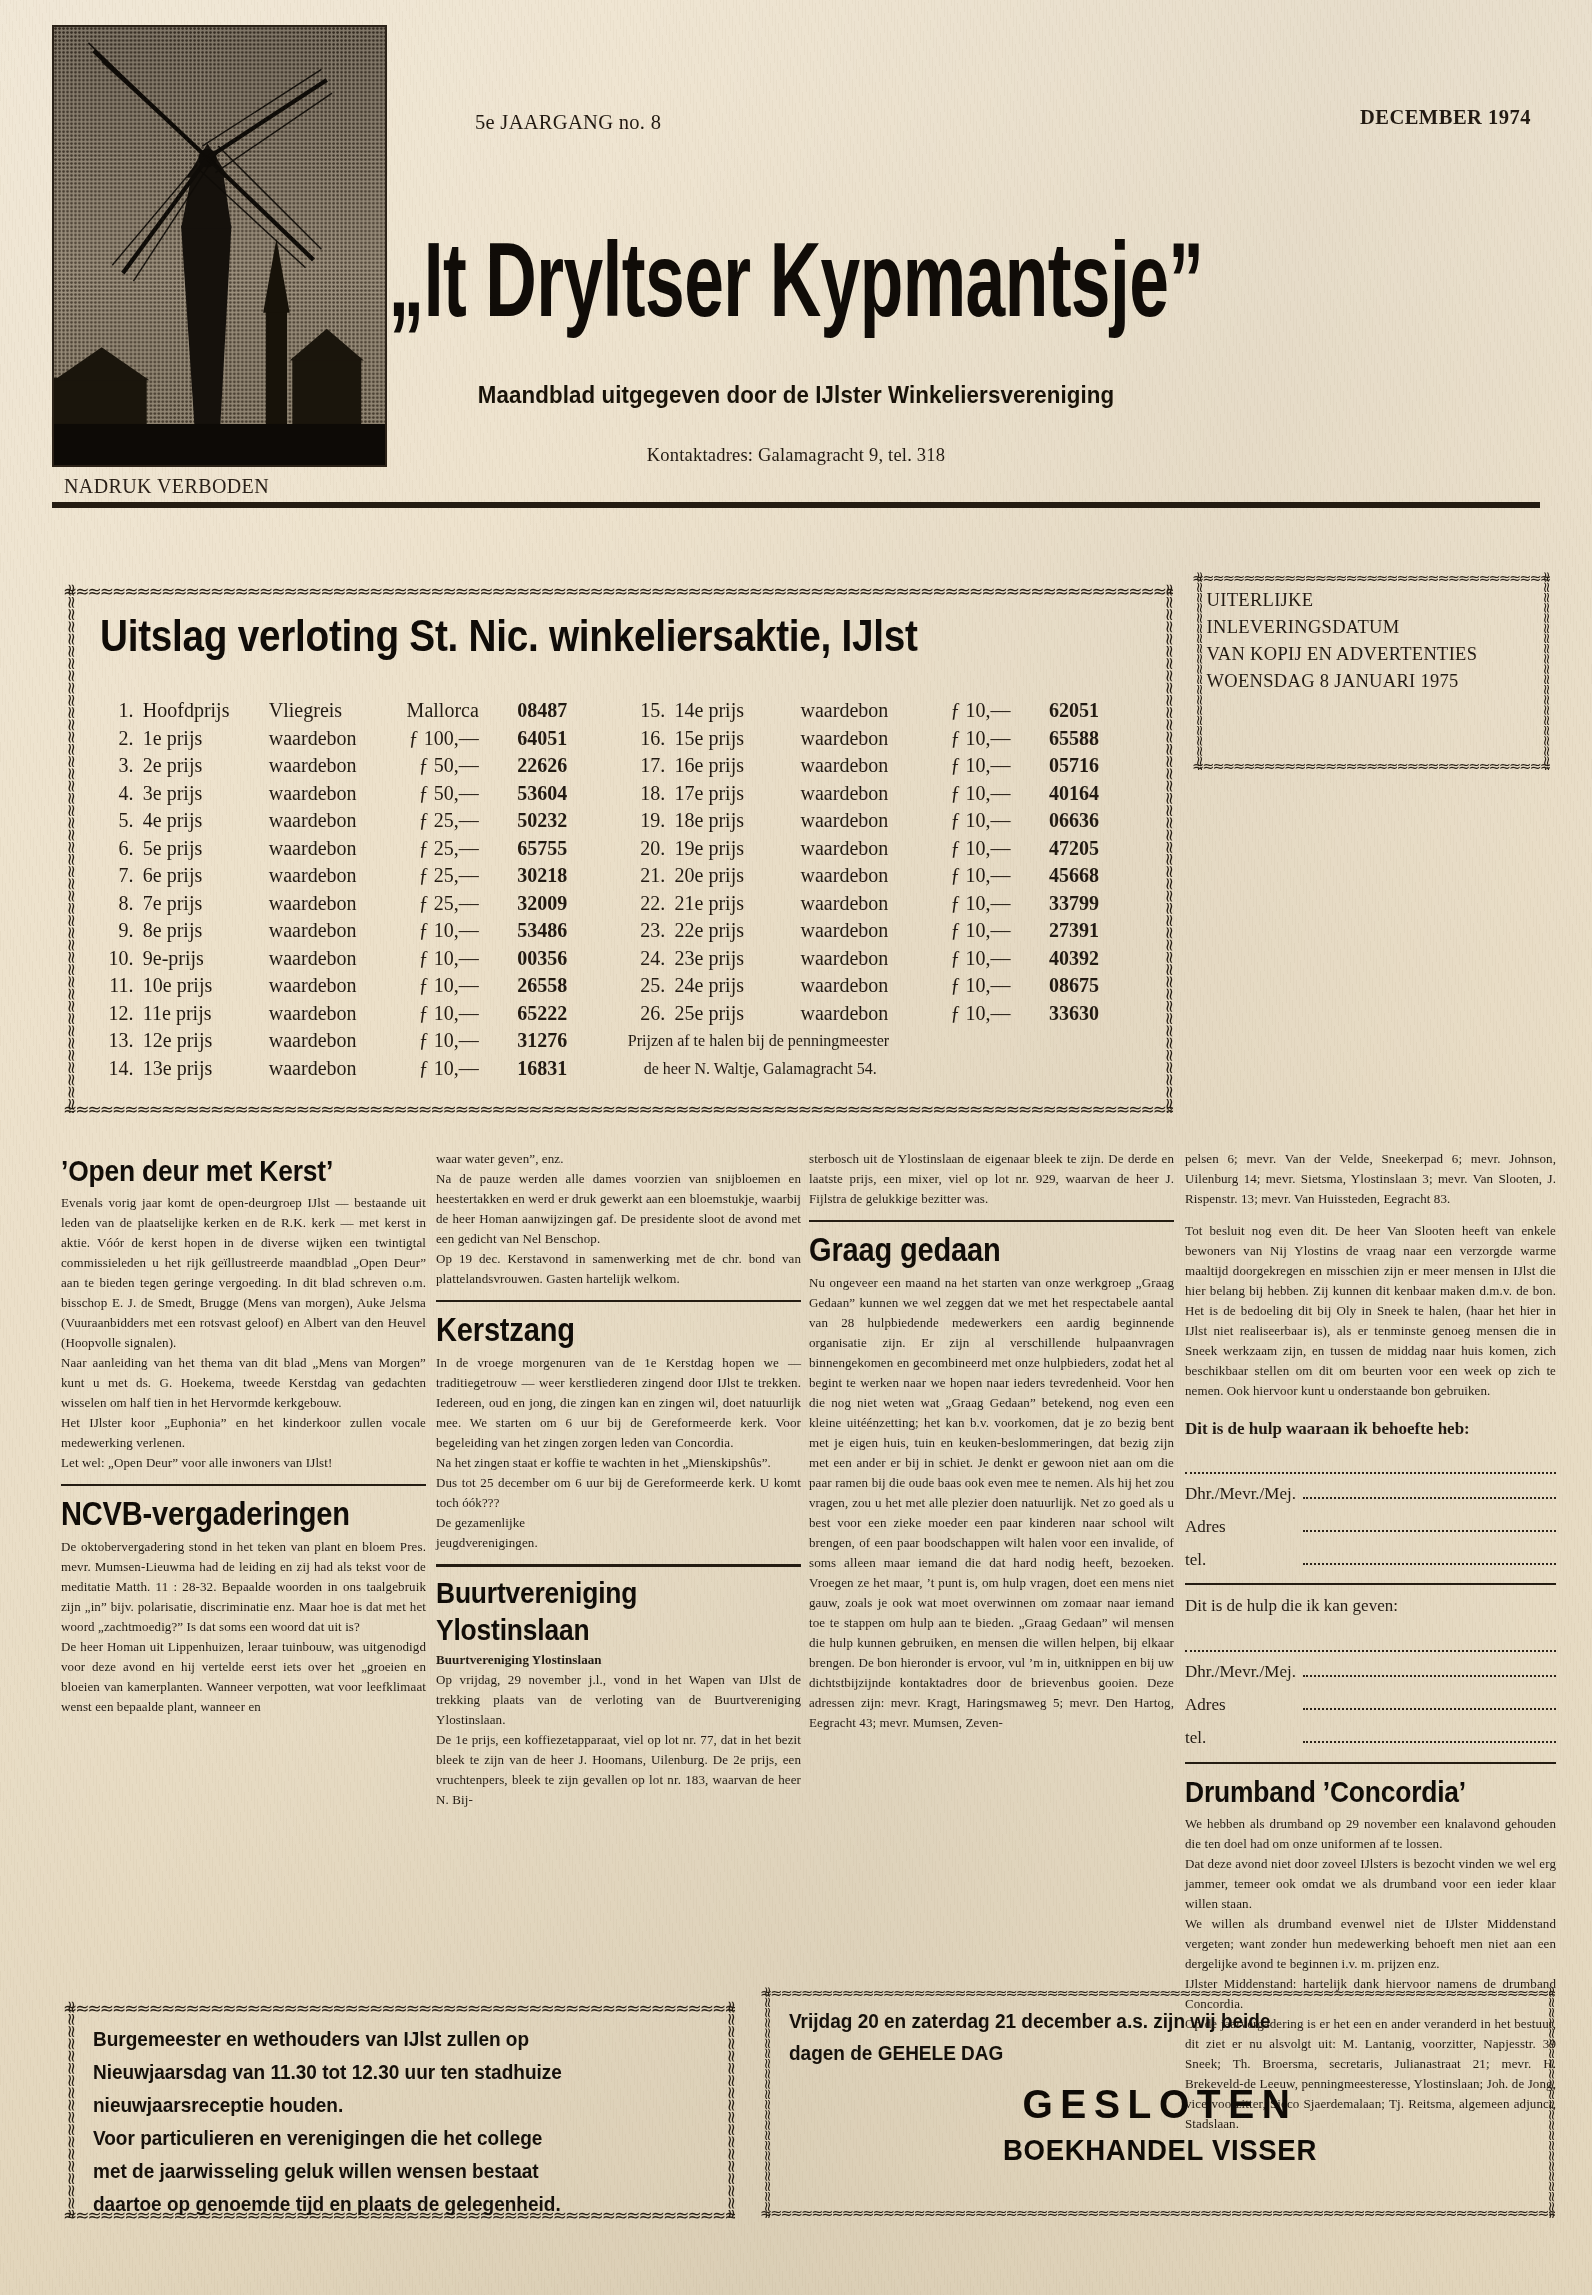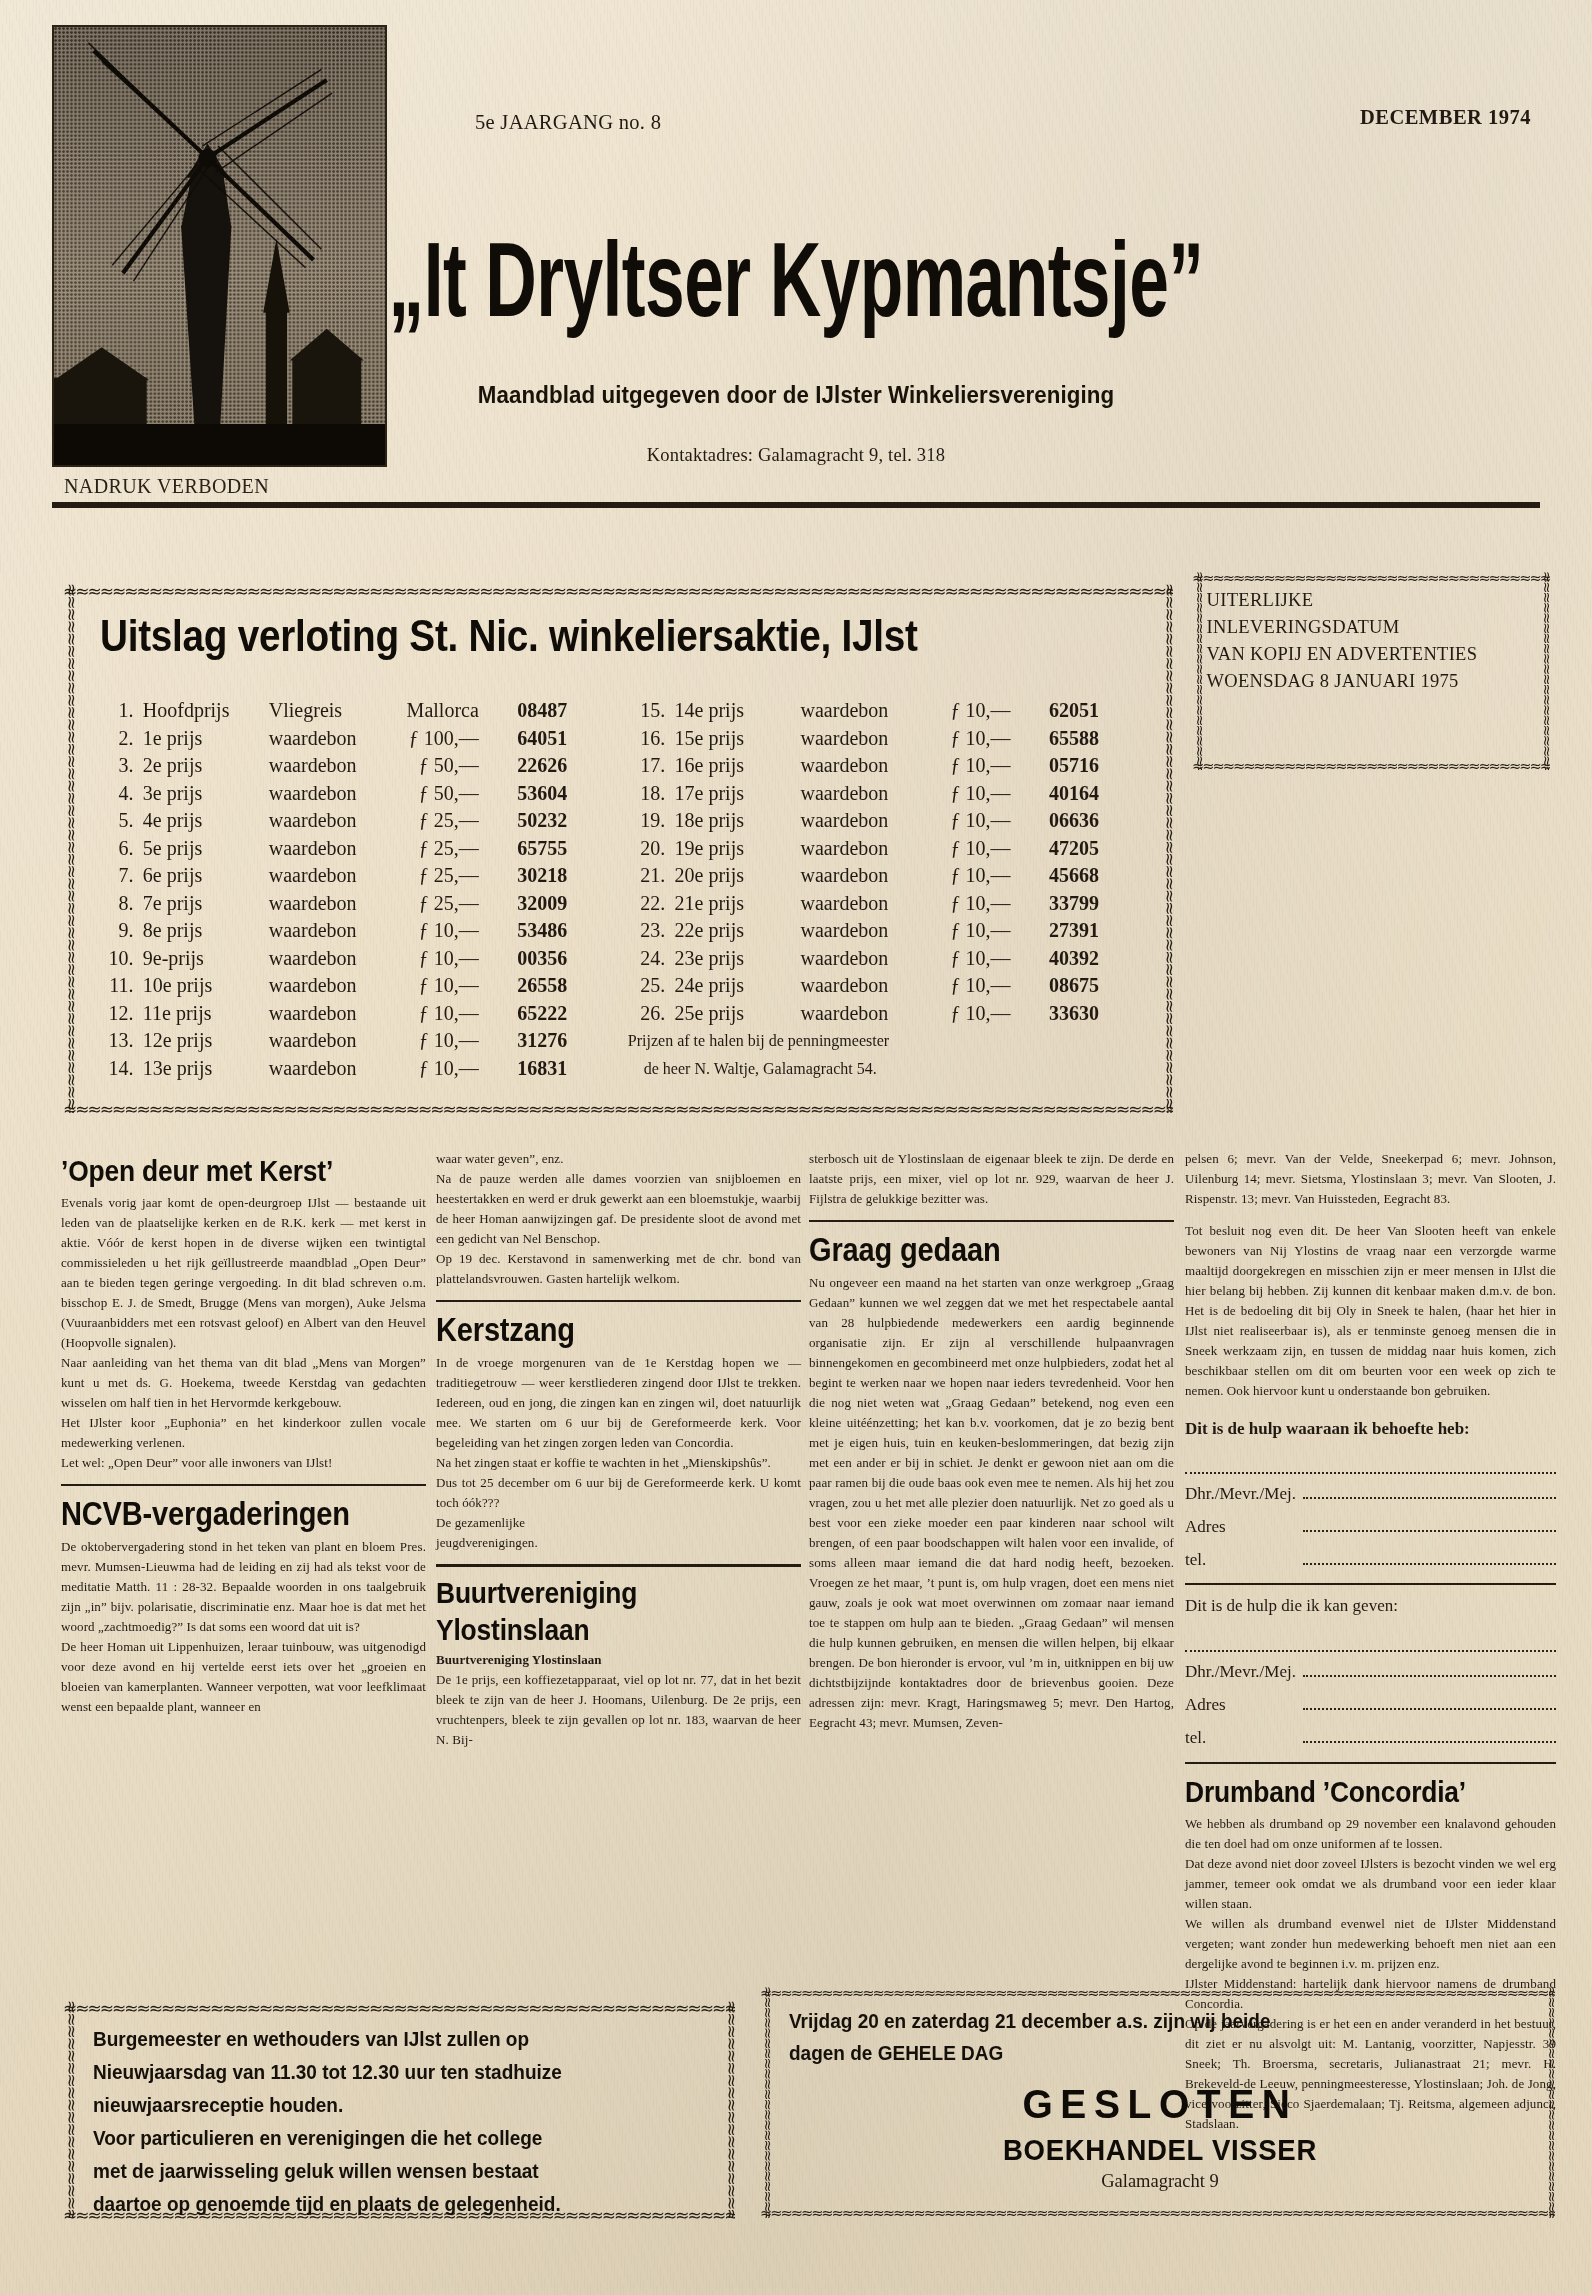--- a/index.html
+++ b/index.html
@@ -450,20 +450,21 @@
     <div class="hd hd-xl">Kerstzang</div>
     <p>In de vroege morgenuren van de 1e Kerstdag hopen we — traditiegetrouw — weer kerstliederen zingend door IJlst te trekken. Iedereen, oud en jong, die zingen kan en zingen wil, doet natuurlijk mee. We starten om 6 uur bij de Gereformeerde kerk. Voor begeleiding van het zingen zorgen leden van Concordia.</p>
     <p>Na het zingen staat er koffie te wachten in het „Mienskipshûs”.</p>
     <p>Dus tot 25 december om 6 uur bij de Gereformeerde kerk. U komt toch óók???</p>
     <p class="right-sign">De gezamenlijke</p>
     <p class="right-sign">jeugdverenigingen.</p>
     <div class="rule"></div>
     <div class="hd hd2">Buurtvereniging</div>
     <div class="hd hd2">Ylostinslaan</div>
     <p class="boldline">Buurtvereniging Ylostinslaan</p>
+    <p>Op vrijdag, 29 november j.l., vond in het Wapen van IJlst de trekking plaats van de verloting van de Buurtvereniging Ylostinslaan.</p>
     <p>De 1e prijs, een koffiezetapparaat, viel op lot nr. 77, dat in het bezit bleek te zijn van de heer J. Hoomans, Uilenburg. De 2e prijs, een vruchtenpers, bleek te zijn gevallen op lot nr. 183, waarvan de heer N. Bij-</p>
   </div>
 
   <div class="col col3">
     <p>sterbosch uit de Ylostinslaan de eigenaar bleek te zijn. De derde en laatste prijs, een mixer, viel op lot nr. 929, waarvan de heer J. Fijlstra de gelukkige bezitter was.</p>
     <div class="rule"></div>
     <div class="hd hd-xl">Graag gedaan</div>
     <p>Nu ongeveer een maand na het starten van onze werkgroep „Graag Gedaan” kunnen we wel zeggen dat we met het respectabele aantal van 28 hulpbiedende medewerkers een aardig beginnende organisatie zijn. Er zijn al verschillende hulpaanvragen binnengekomen en gecombineerd met onze hulpbieders, zodat het al begint te werken naar we hopen naar ieders tevredenheid. Voor hen die nog niet weten wat „Graag Gedaan” betekend, nog even een kleine uitéénzetting; het kan b.v. voorkomen, dat je zo bezig bent met je eigen huis, tuin en keuken-beslommeringen, dat bezig zijn met een ander er bij in schiet. Je denkt er gewoon niet aan om die paar ramen bij die oude baas ook even mee te nemen. Als hij het zou vragen, zou u het met alle plezier doen natuurlijk. Net zo goed als u best voor een zieke moeder een paar kinderen naar school wilt brengen, of een paar boodschappen wilt halen voor een invalide, of soms alleen maar iemand die dat hard nodig heeft, bezoeken. Vroegen ze het maar, ’t punt is, om hulp vragen, doet een mens niet gauw, zoals je ook wat moet overwinnen om zomaar naar iemand toe te stappen om hulp aan te bieden. „Graag Gedaan” wil mensen die hulp kunnen gebruiken, en mensen die willen helpen, bij elkaar brengen. De bon hieronder is ervoor, vul ’m in, uitknippen en bij uw dichtstbijzijnde kontaktadres door de brievenbus gooien. Deze adressen zijn: mevr. Kragt, Haringsmaweg 5; mevr. Den Hartog, Eegracht 43; mevr. Mumsen, Zeven-</p>
   </div>
 
@@ -529,18 +530,17 @@
   <div class="bottombox2">
     <div class="zig zig-h" style="left:0;top:0;width:795px;font-size:14.6px;">≈≈≈≈≈≈≈≈≈≈≈≈≈≈≈≈≈≈≈≈≈≈≈≈≈≈≈≈≈≈≈≈≈≈≈≈≈≈≈≈≈≈≈≈≈≈≈≈≈≈≈≈≈≈≈≈≈≈≈≈≈≈≈≈≈≈≈≈≈≈≈≈≈≈≈≈≈≈≈≈≈≈≈≈≈≈≈≈≈≈≈≈≈≈≈≈≈≈≈≈≈≈≈≈≈≈≈≈≈≈≈≈≈≈≈≈≈≈≈≈≈≈≈≈≈≈≈≈≈≈≈≈≈≈≈≈≈≈≈≈≈≈≈≈≈≈≈≈≈≈≈≈≈≈≈≈≈≈≈≈≈≈≈≈≈≈≈≈≈≈≈≈≈≈≈≈≈≈≈≈≈≈≈≈≈≈≈≈≈≈≈≈≈≈≈≈≈≈≈≈≈≈≈≈≈≈≈≈≈≈≈≈≈≈≈≈≈≈≈≈≈≈≈≈≈≈≈≈≈≈≈≈≈≈≈≈≈≈≈≈≈≈≈≈≈≈≈≈≈≈≈≈≈≈≈≈≈≈≈≈</div>
     <div class="zig zig-h" style="left:0;top:220px;width:795px;font-size:14.6px;">≈≈≈≈≈≈≈≈≈≈≈≈≈≈≈≈≈≈≈≈≈≈≈≈≈≈≈≈≈≈≈≈≈≈≈≈≈≈≈≈≈≈≈≈≈≈≈≈≈≈≈≈≈≈≈≈≈≈≈≈≈≈≈≈≈≈≈≈≈≈≈≈≈≈≈≈≈≈≈≈≈≈≈≈≈≈≈≈≈≈≈≈≈≈≈≈≈≈≈≈≈≈≈≈≈≈≈≈≈≈≈≈≈≈≈≈≈≈≈≈≈≈≈≈≈≈≈≈≈≈≈≈≈≈≈≈≈≈≈≈≈≈≈≈≈≈≈≈≈≈≈≈≈≈≈≈≈≈≈≈≈≈≈≈≈≈≈≈≈≈≈≈≈≈≈≈≈≈≈≈≈≈≈≈≈≈≈≈≈≈≈≈≈≈≈≈≈≈≈≈≈≈≈≈≈≈≈≈≈≈≈≈≈≈≈≈≈≈≈≈≈≈≈≈≈≈≈≈≈≈≈≈≈≈≈≈≈≈≈≈≈≈≈≈≈≈≈≈≈≈≈≈≈≈≈≈≈≈≈≈</div>
     <div class="zig zig-v" style="left:0;top:0;height:232px;font-size:14.6px;">≈≈≈≈≈≈≈≈≈≈≈≈≈≈≈≈≈≈≈≈≈≈≈≈≈≈≈≈≈≈≈≈≈≈≈≈≈≈≈≈≈≈≈≈≈≈≈≈≈≈≈≈≈≈≈≈≈≈≈≈≈≈≈≈≈≈≈≈≈≈≈≈≈≈≈≈≈≈≈≈≈≈≈≈≈≈≈≈≈≈≈≈≈≈≈≈≈≈≈≈≈≈≈≈≈≈≈≈≈≈≈≈≈≈≈≈≈≈≈≈≈≈≈≈≈≈≈≈≈≈≈≈≈≈≈≈≈≈≈≈≈≈≈≈≈≈≈≈≈≈≈≈≈≈≈≈≈≈≈≈≈≈≈≈≈≈≈≈≈≈≈≈≈≈≈≈≈≈≈≈≈≈≈≈≈≈≈≈≈≈≈≈≈≈≈≈≈≈≈≈≈≈≈≈≈≈≈≈≈≈≈≈≈≈≈≈≈≈≈≈≈≈≈≈≈≈≈≈≈≈≈≈≈≈≈≈≈≈≈≈≈≈≈≈≈≈≈≈≈≈≈≈≈≈≈≈≈≈≈≈</div>
     <div class="zig zig-v" style="left:784px;top:0;height:232px;font-size:14.6px;">≈≈≈≈≈≈≈≈≈≈≈≈≈≈≈≈≈≈≈≈≈≈≈≈≈≈≈≈≈≈≈≈≈≈≈≈≈≈≈≈≈≈≈≈≈≈≈≈≈≈≈≈≈≈≈≈≈≈≈≈≈≈≈≈≈≈≈≈≈≈≈≈≈≈≈≈≈≈≈≈≈≈≈≈≈≈≈≈≈≈≈≈≈≈≈≈≈≈≈≈≈≈≈≈≈≈≈≈≈≈≈≈≈≈≈≈≈≈≈≈≈≈≈≈≈≈≈≈≈≈≈≈≈≈≈≈≈≈≈≈≈≈≈≈≈≈≈≈≈≈≈≈≈≈≈≈≈≈≈≈≈≈≈≈≈≈≈≈≈≈≈≈≈≈≈≈≈≈≈≈≈≈≈≈≈≈≈≈≈≈≈≈≈≈≈≈≈≈≈≈≈≈≈≈≈≈≈≈≈≈≈≈≈≈≈≈≈≈≈≈≈≈≈≈≈≈≈≈≈≈≈≈≈≈≈≈≈≈≈≈≈≈≈≈≈≈≈≈≈≈≈≈≈≈≈≈≈≈≈≈</div>
     <div class="bb2-inner">
       <div class="bb2-line">Vrijdag 20 en zaterdag 21 december a.s. zijn wij beide</div>
       <div class="bb2-line">dagen de GEHELE DAG</div>
       <div class="bb2-gesloten">GESLOTEN</div>
       <div class="bb2-shop">BOEKHANDEL VISSER</div>
-      <div class="bb2-addr">Galamagracht 9</div>
     </div>
   </div>
 
 </div>
 
 
 </body></html>

